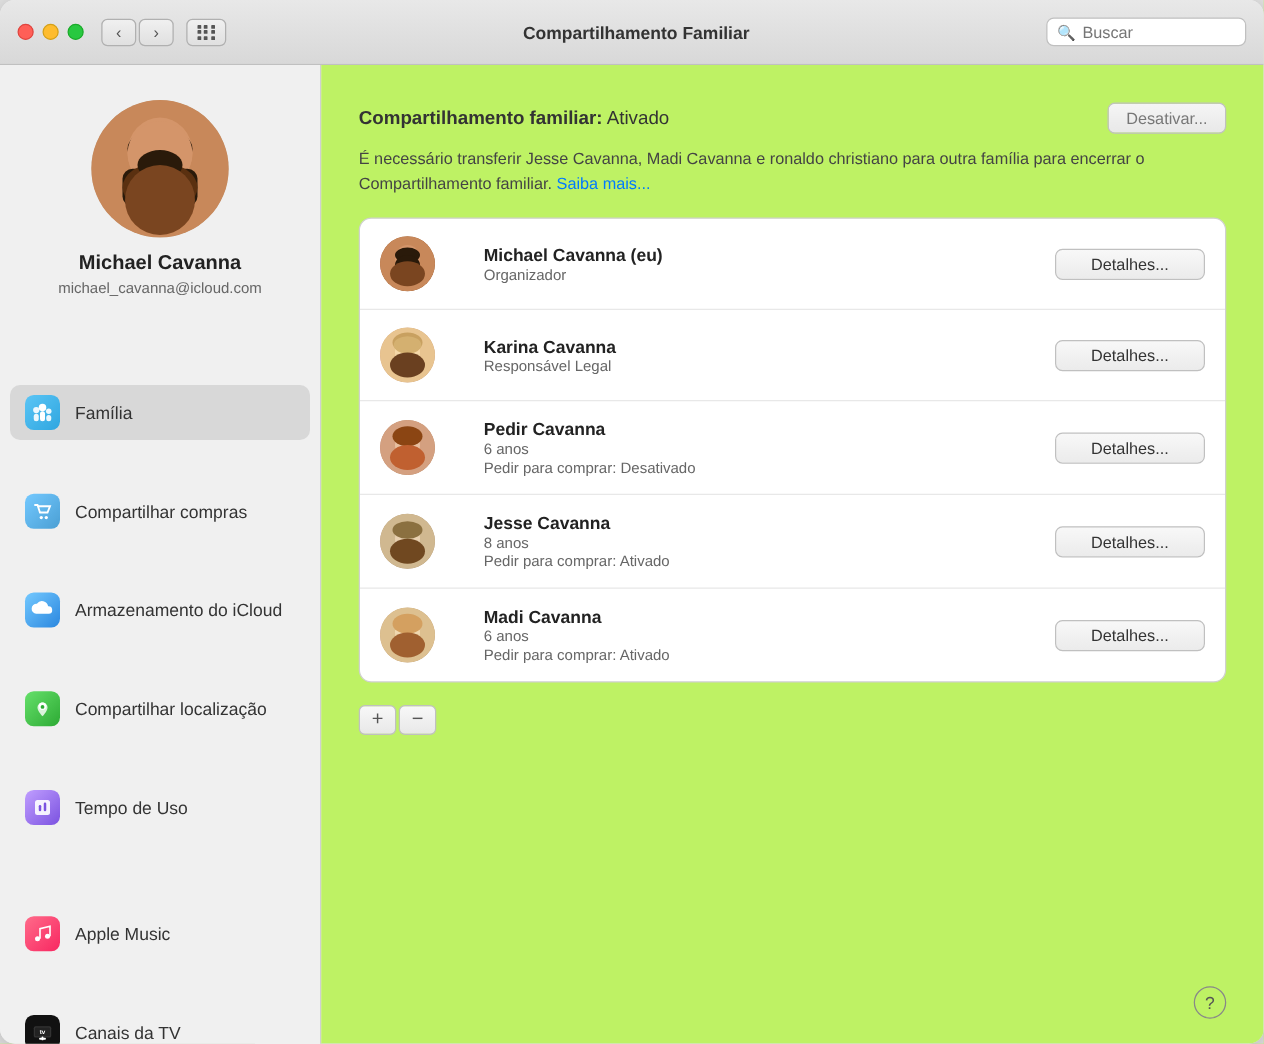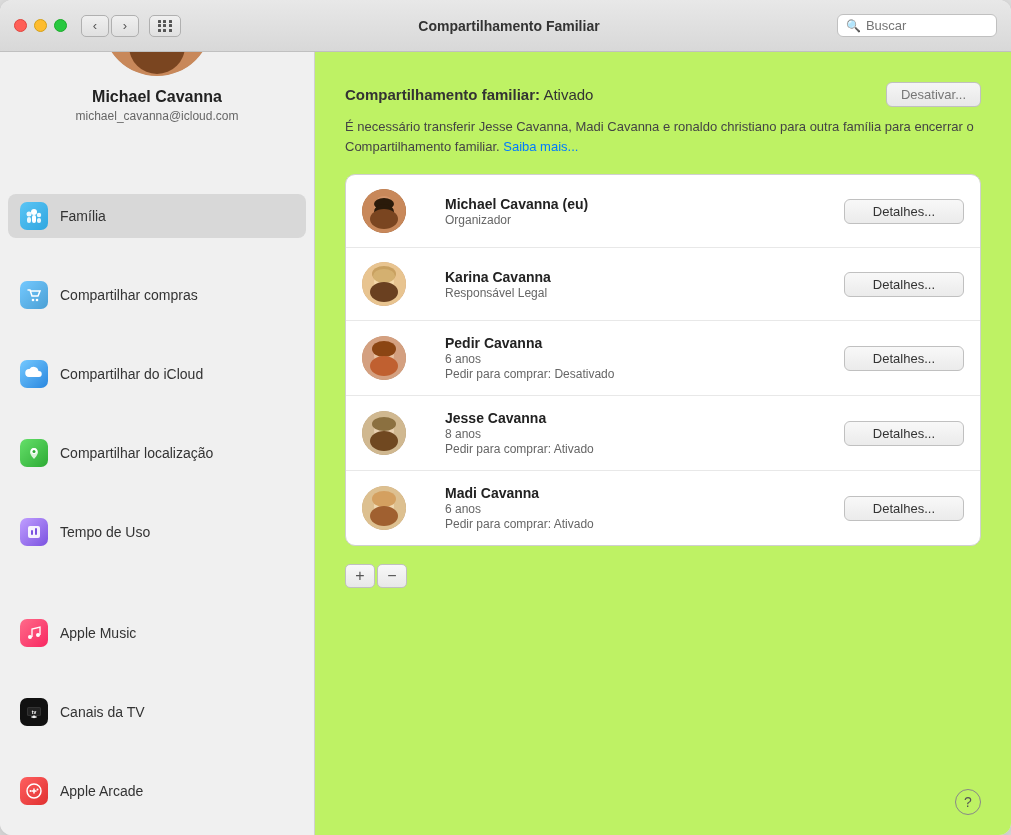--- a/index.html
+++ b/index.html
@@ -115,29 +115,28 @@
       width: 120px;
     }
     
     .main-content {
       display: flex;
       flex: 1;
       overflow: hidden;
     }
     
     .sidebar {
-      width: 315px;
+      width: 257px;
       background: #f0f0f0;
       border-right: 1px solid #d0d0d0;
       display: flex;
       flex-direction: column;
       padding-bottom: 20px;
       overflow-y: auto;
       flex-shrink: 0;
-      justify-content: flex-end;
     }
     .profile-section {
       display: flex;
       flex-direction: column;
       align-items: center;
       padding: 28px 20px 20px 20px;
     }
     .avatar-container {
       width: 110px;
       height: 110px;
@@ -436,21 +435,21 @@
             </svg>
           </div>
           <span class="sidebar-item-label">Compartilhar compras</span>
         </li>
         <li class="sidebar-item">
           <div class="sidebar-item-icon icon-icloud">
             <svg width="18" height="18" viewBox="0 0 18 18">
               <path d="M4 12a4 4 0 01.5-8 5 5 0 019 2A3 3 0 0114 12H4z" fill="white"></path>
             </svg>
           </div>
-          <span class="sidebar-item-label">Compartilhar do iCloud</span>
+          <span class="sidebar-item-label">Armazenamento do iCloud</span>
         </li>
         <li class="sidebar-item">
           <div class="sidebar-item-icon icon-localizacao">
             <svg width="18" height="18" viewBox="0 0 18 18">
               <circle cx="9" cy="7" r="3" fill="white"></circle>
               <path d="M9 4C6.8 4 5 5.8 5 8c0 3 4 7 4 7s4-4 4-7c0-2.2-1.8-4-4-4z" fill="white" opacity="0.8"></path>
               <circle cx="9" cy="7.5" r="1.5" fill="#2daa34"></circle>
             </svg>
           </div>
           <span class="sidebar-item-label">Compartilhar localização</span>

